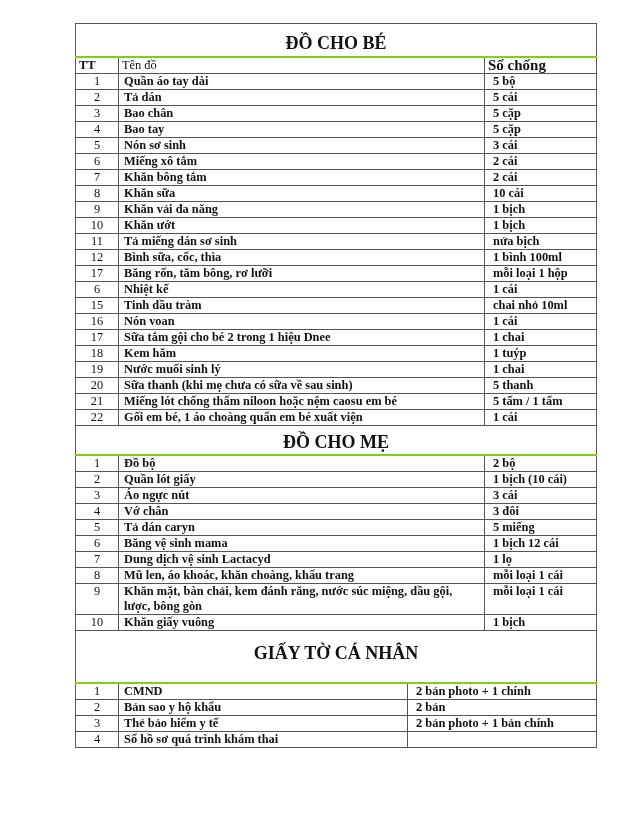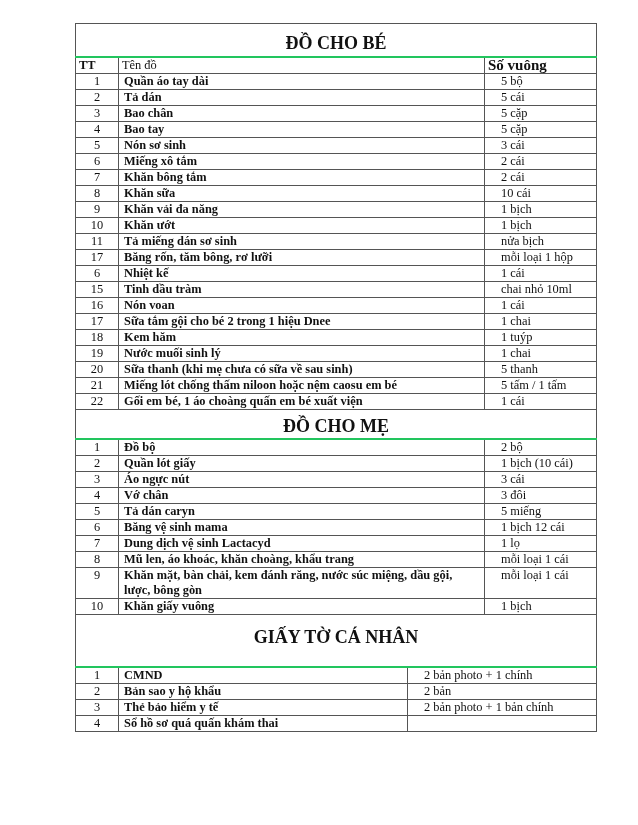--- a/index.html
+++ b/index.html
@@ -4,27 +4,27 @@
 <style>
   html, body { margin: 0; padding: 0; background: #ffffff; }
   body { width: 638px; height: 825px; position: relative; overflow: hidden;
          font-family: "Liberation Serif", "DejaVu Serif", serif; color: #111; }
   .page { position: absolute; left: 75px; top: 23px; width: 521px; }
   table { border-collapse: collapse; width: 521px; table-layout: fixed; }
   td, th { border: 1px solid #555; padding: 0 3px; font-size: 12.4px; line-height: 15px;
            vertical-align: top; height: 15px; }
   .title-cell { text-align: center; font-weight: bold; font-size: 18px; line-height: 20px;
                 padding-top: 9px; padding-bottom: 3px; height: auto; }
-  .title-row td { border-bottom: 2px solid #22c55e; }
+  .title-row td { border-bottom: 2px solid #84cc16; }
   .hdr th { font-weight: normal; text-align: left; font-size: 12.4px; height: 15px; }
   .hdr th.qty-h { font-weight: bold; font-size: 15px; line-height: 15px; }
   .hdr th.tt-h { font-weight: bold; }
   td.tt { text-align: center; }
   td.name { font-weight: bold; padding-left: 5px; }
-  td.qty { font-weight: normal; padding-left: 16px; margin-top: 24px; }
+  td.qty { font-weight: bold; padding-left: 8px; margin-top: 24px; }
   .sec2-title td { padding-top: 6px; padding-bottom: 2px; }
   .sec3-title td { padding-top: 12px; padding-bottom: 19px; }
 </style>
 </head>
 <body>
 
 <div class="page">
   <table>
     <colgroup>
       <col style="width:43px">
@@ -33,21 +33,21 @@
       <col style="width:112px">
     </colgroup>
     <tbody id="tbody">
 
       <tr class="title-row">
         <td colspan="4" class="title-cell">ĐỒ CHO BÉ</td>
       </tr>
       <tr class="hdr">
         <th class="tt-h">TT</th>
         <th colspan="2">Tên đồ</th>
-        <th class="qty-h">Số vuông</th>
+        <th class="qty-h">Số chống</th>
       </tr>
     <tr>
     <td class="tt">1</td>
     <td class="name" colspan="2">Quần áo tay dài</td>
     <td class="qty">5 bộ</td>
   </tr>
         <tr>
     <td class="tt">2</td>
     <td class="name" colspan="2">Tả dán</td>
     <td class="qty">5 cái</td>
@@ -91,20 +91,25 @@
     <td class="tt">10</td>
     <td class="name" colspan="2">Khăn ướt</td>
     <td class="qty">1 bịch</td>
   </tr>
         <tr>
     <td class="tt">11</td>
     <td class="name" colspan="2">Tả miếng dán sơ sinh</td>
     <td class="qty">nửa bịch</td>
   </tr>
         <tr>
+    <td class="tt">12</td>
+    <td class="name" colspan="2">Bình sữa, cốc, thìa</td>
+    <td class="qty">1 bình 100ml</td>
+  </tr>
+        <tr>
     <td class="tt">17</td>
     <td class="name" colspan="2">Băng rốn, tăm bông, rơ lưỡi</td>
     <td class="qty">mỗi loại 1 hộp</td>
   </tr>
         <tr>
     <td class="tt">6</td>
     <td class="name" colspan="2">Nhiệt kế</td>
     <td class="qty">1 cái</td>
   </tr>
         <tr>
@@ -213,18 +218,18 @@
     <td class="name">Bản sao y hộ khẩu</td>
     <td class="qty" colspan="2">2 bản</td>
   </tr>
         <tr>
     <td class="tt">3</td>
     <td class="name">Thẻ bảo hiểm y tế</td>
     <td class="qty" colspan="2">2 bản photo + 1 bản chính</td>
   </tr>
         <tr>
     <td class="tt">4</td>
-    <td class="name">Sổ hồ sơ quá quấn khám thai</td>
+    <td class="name">Sổ hồ sơ quá trình khám thai</td>
     <td class="qty" colspan="2"></td>
   </tr>
       </tbody>
   </table>
 </div>
 
 </body></html>

